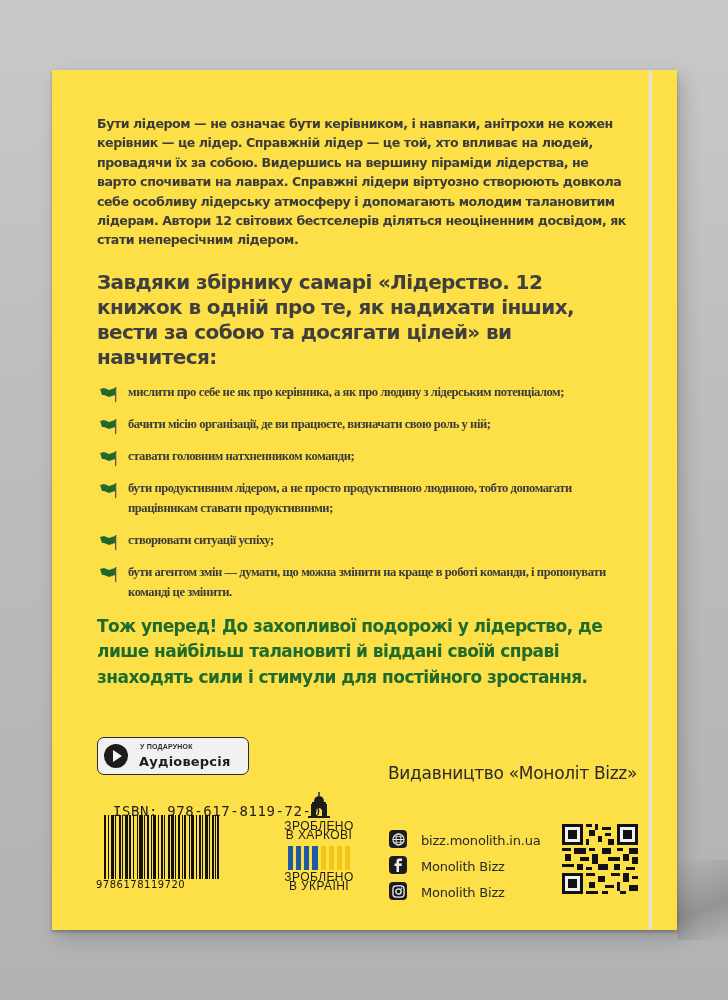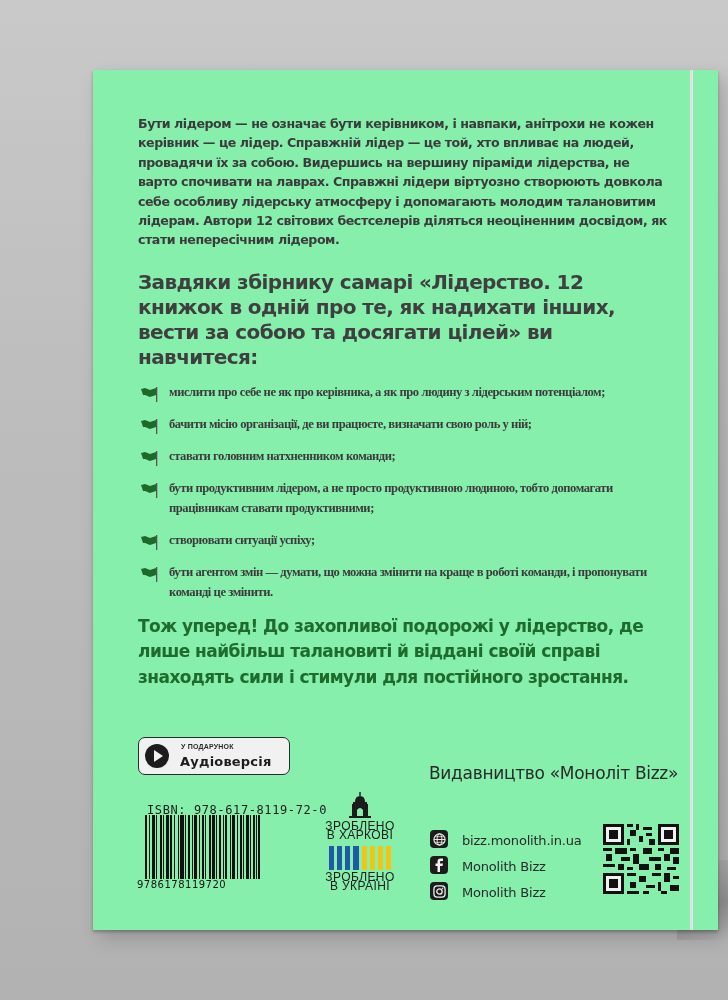--- a/index.html
+++ b/index.html
@@ -8,23 +8,22 @@
       background: linear-gradient(180deg, #c9c9c9 0%, #bdbdbd 40%, #b2b2b2 100%);
       font-family: "Liberation Sans", sans-serif;
       position: relative;
     }
     .shadow-right {
       position: absolute; left: 677px; top: 860px; width: 51px; height: 80px;
       background: linear-gradient(160deg, rgba(0,0,0,0) 0%, rgba(0,0,0,0.18) 60%, rgba(0,0,0,0) 100%);
     }
     .book {
       position: absolute; left: 52px; top: 70px; width: 625px; height: 860px;
-      background: #86efac;
+      background: #fde047;
       box-shadow: 0 2px 3px rgba(0,0,0,0.25), 6px 8px 18px rgba(0,0,0,0.18);
-      margin-left: 41px;
     }
     .spine-line {
       position: absolute; left: 597px; top: 0; width: 3px; height: 100%;
       background: linear-gradient(90deg, #e6e6e6, #dcdcdc, #ebebeb);
     }
     .content {
       position: absolute; left: 45px; top: 44px; width: 530px;
       color: #3a3a3a;
       font-family: "DejaVu Sans", sans-serif;
     }
@@ -66,22 +65,22 @@
     }
     .audio-small {
       position: absolute; left: 42px; top: 5px; font-size: 7px; font-weight: bold; color: #2a2a2a;
       letter-spacing: 0.2px;
     }
     .audio-big {
       position: absolute; left: 41px; top: 16px; font-size: 13px; font-weight: bold; color: #1c1c1c;
       font-family: "DejaVu Sans", sans-serif; letter-spacing: 0.2px;
     }
     .isbn {
-      position: absolute; left: 54px; top: 733px; font-family: "DejaVu Sans Mono", monospace;
-      font-size: 12px; color: #1c1c1c; letter-spacing: 0.6px;
+      position: absolute; left: 61px; top: 733px; font-family: "DejaVu Sans Mono", monospace;
+      font-size: 14px; color: #1c1c1c; letter-spacing: 0.6px;
     }
     .barcode {
       position: absolute; left: 52px; top: 745px; width: 136px; height: 64px;
       display: flex; align-items: stretch;
     }
     .barcode span { display: block; height: 100%; background: #111; }
     .barcode-digits {
       position: absolute; left: 44px; top: 809px; font-family: "DejaVu Sans", sans-serif;
       font-size: 10px; color: #111; letter-spacing: 0.5px;
     }

